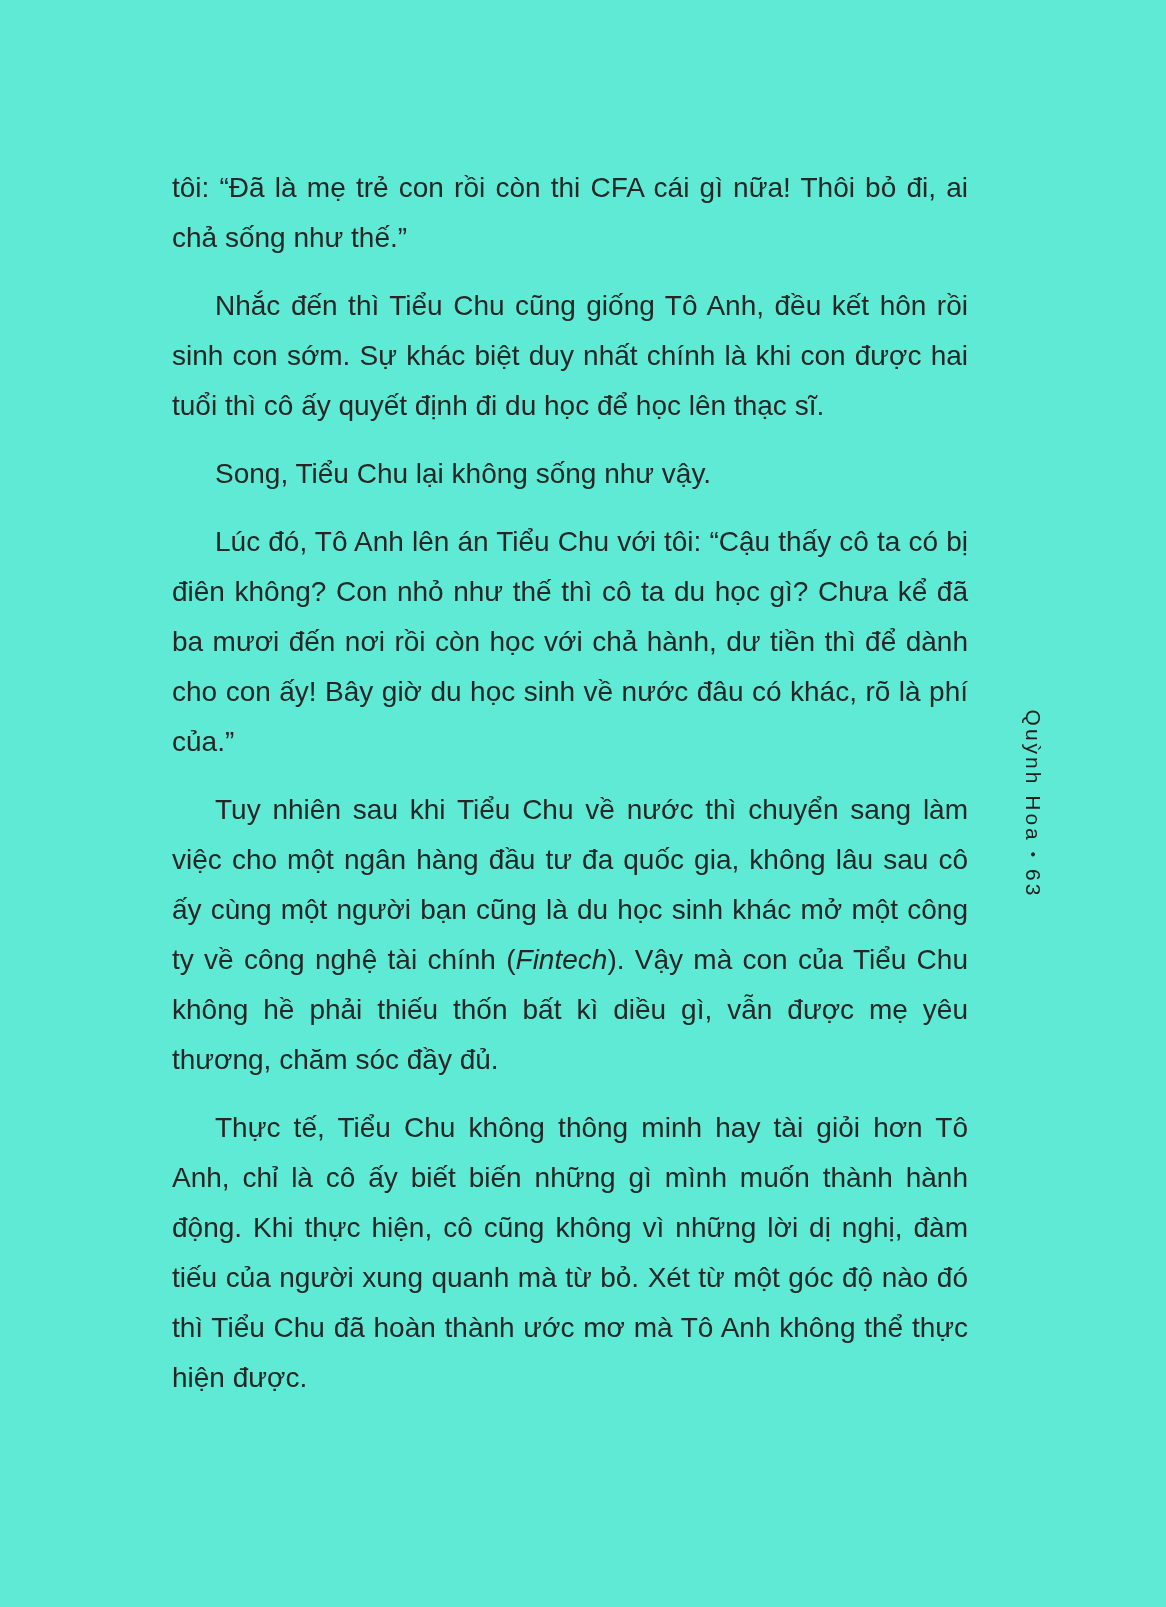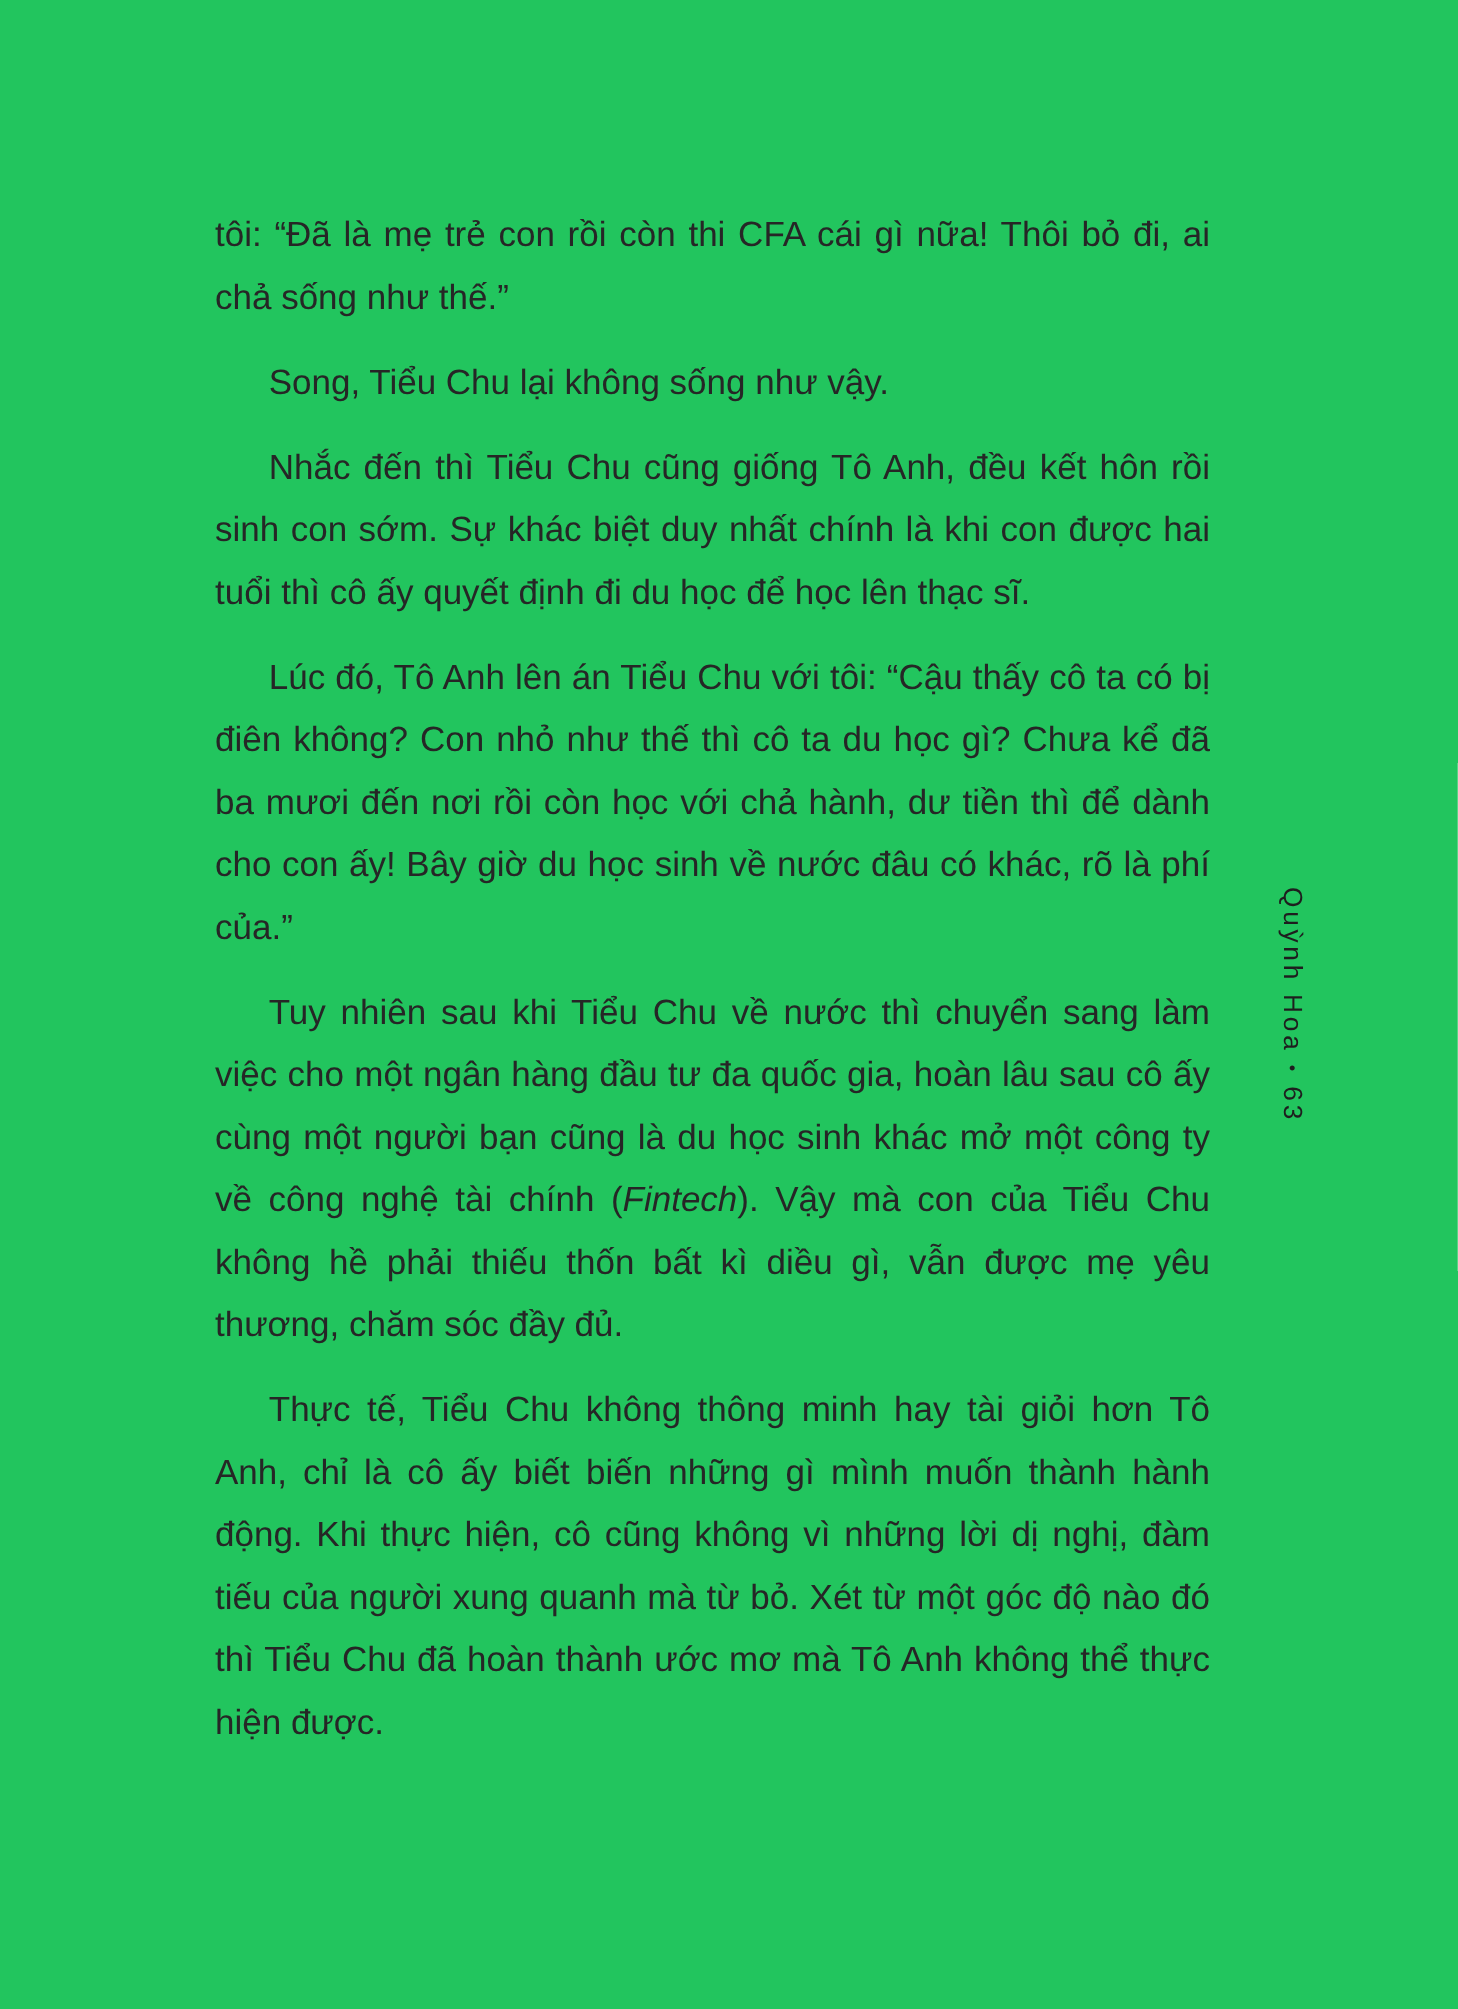--- a/index.html
+++ b/index.html
@@ -11,21 +11,21 @@
     width: 1166px;
     height: 1607px;
     background: #ffffff;
     position: relative;
     overflow: hidden;
     font-family: "Liberation Sans", sans-serif;
   }
   .page {
     position: absolute;
     inset: 0;
-    background: #22c55e;
+    background: #5eead4;
   }
   .text-column {
     position: absolute;
     left: 172px;
     top: 163px;
     width: 796px;
     color: #262626;
     font-size: 28px;
     line-height: 50px;
     text-align: justify;
@@ -57,24 +57,24 @@
     vertical-align: 2px;
   }
 </style>
 </head>
 <body>
 
 <div class="page">
 
   <main class="text-column" id="paragraphs-root">
       <p><span>tôi: “Đã là mẹ trẻ con rồi còn thi CFA cái gì nữa! Thôi bỏ đi, ai chả sống như thế.”</span></p>
+      <p class="indent"><span>Nhắc đến thì Tiểu Chu cũng giống Tô Anh, đều kết hôn rồi sinh con sớm. Sự khác biệt duy nhất chính là khi con được hai tuổi thì cô ấy quyết định đi du học để học lên thạc sĩ.</span></p>
       <p class="indent"><span>Song, Tiểu Chu lại không sống như vậy.</span></p>
-      <p class="indent"><span>Nhắc đến thì Tiểu Chu cũng giống Tô Anh, đều kết hôn rồi sinh con sớm. Sự khác biệt duy nhất chính là khi con được hai tuổi thì cô ấy quyết định đi du học để học lên thạc sĩ.</span></p>
       <p class="indent"><span>Lúc đó, Tô Anh lên án Tiểu Chu với tôi: “Cậu thấy cô ta có bị điên không? Con nhỏ như thế thì cô ta du học gì? Chưa kể đã ba mươi đến nơi rồi còn học với chả hành, dư tiền thì để dành cho con ấy! Bây giờ du học sinh về nước đâu có khác, rõ là phí của.”</span></p>
-      <p class="indent"><span>Tuy nhiên sau khi Tiểu Chu về nước thì chuyển sang làm việc cho một ngân hàng đầu tư đa quốc gia, hoàn lâu sau cô ấy cùng một người bạn cũng là du học sinh khác mở một công ty về công nghệ tài chính (</span><em>Fintech</em><span>). Vậy mà con của Tiểu Chu không hề phải thiếu thốn bất kì diều gì, vẫn được mẹ yêu thương, chăm sóc đầy đủ.</span></p>
+      <p class="indent"><span>Tuy nhiên sau khi Tiểu Chu về nước thì chuyển sang làm việc cho một ngân hàng đầu tư đa quốc gia, không lâu sau cô ấy cùng một người bạn cũng là du học sinh khác mở một công ty về công nghệ tài chính (</span><em>Fintech</em><span>). Vậy mà con của Tiểu Chu không hề phải thiếu thốn bất kì diều gì, vẫn được mẹ yêu thương, chăm sóc đầy đủ.</span></p>
       <p class="indent"><span>Thực tế, Tiểu Chu không thông minh hay tài giỏi hơn Tô Anh, chỉ là cô ấy biết biến những gì mình muốn thành hành động. Khi thực hiện, cô cũng không vì những lời dị nghị, đàm tiếu của người xung quanh mà từ bỏ. Xét từ một góc độ nào đó thì Tiểu Chu đã hoàn thành ước mơ mà Tô Anh không thể thực hiện được.</span></p>
     </main>
 
   <aside class="running-header">
     <span>Quỳnh Hoa</span><span class="sep">•</span><span>63</span>
   </aside>
 
 </div>
 
 </body></html>

